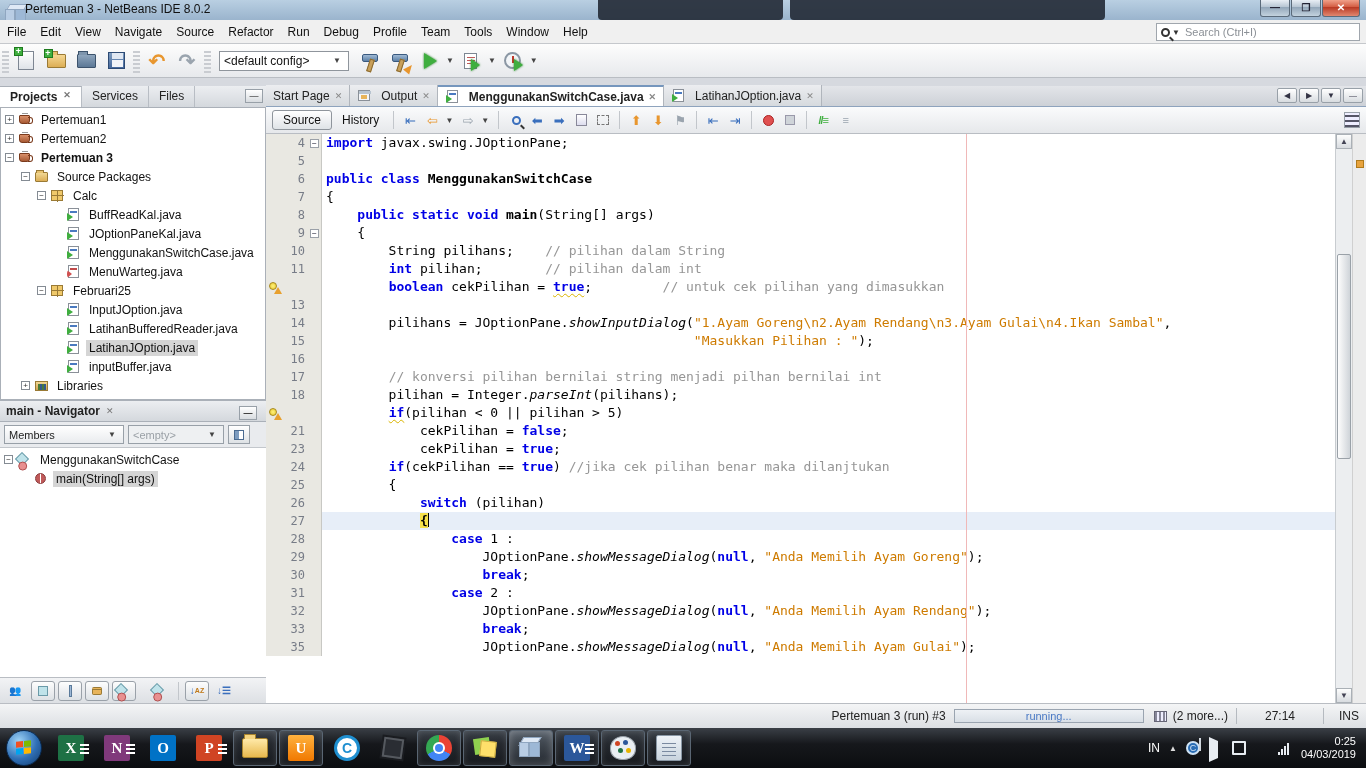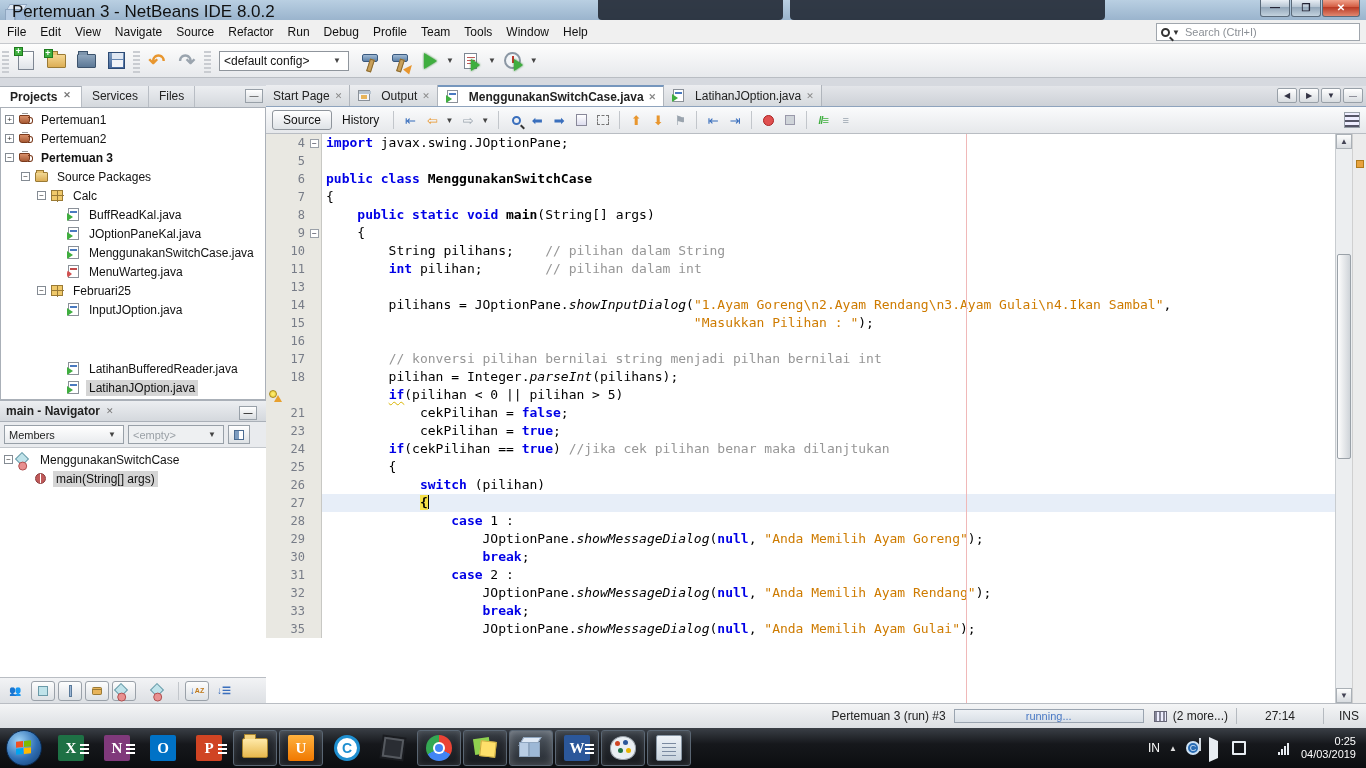--- a/index.html
+++ b/index.html
@@ -3,21 +3,21 @@
 <meta charset="utf-8">
 <style>
   * { margin:0; padding:0; box-sizing:border-box; }
   html,body { width:1366px; height:768px; overflow:hidden; font-family:"Liberation Sans",sans-serif; }
   .screen { position:relative; width:1366px; height:768px; background:#d6d9df; }
 
   
   .titlebar { position:absolute; top:0; left:0; width:1366px; height:20px;
     background:linear-gradient(#b9cfe2,#9ab4cd); overflow:hidden; }
   .tb-shadow { position:absolute; top:0; height:20px; background:#252c38; border-radius:0 0 4px 4px; opacity:.92; }
-  .titlebar .title { position:absolute; left:12px; top:2px; font-size:17px; color:#111; white-space:nowrap; }
+  .titlebar .title { position:absolute; left:25px; top:2px; font-size:12px; color:#111; white-space:nowrap; }
   .nb-cube { position:absolute; left:5px; top:3px; width:14px; height:14px; }
   .winbtn { position:absolute; top:0; height:17px; border:1px solid #5a6a7a; border-top:none;
     border-radius:0 0 3px 3px; background:linear-gradient(#e8eef5,#b5c4d2 45%,#93a7ba 46%,#c3d2de); }
   .winbtn.close { background:linear-gradient(#f0a089,#d25a40 45%,#b93a24 46%,#e1876f); }
   .winbtn span { display:block; text-align:center; font-size:10px; line-height:15px; color:#223; font-weight:bold; }
   .winbtn.close span { color:#fff; }
 
   
   .menubar { position:absolute; top:20px; left:0; width:1366px; height:24px; background:#f0f0f0;
     border-bottom:1px solid #c5c8cc; display:flex; align-items:center; }
@@ -422,21 +422,21 @@
             </span>
             <span class="lbl">Februari25</span>
           </div>
           <div class="trow" style="padding-left: 52px;">
             <span class="exp-spacer"></span>
             <span class="ticon">
               <i class="i-java"></i>
             </span>
             <span class="lbl">InputJOption.java</span>
           </div>
-          <div class="trow" style="padding-left: 52px; margin-top: 40px;">
+          <div class="trow" style="padding-left: 52px;">
             <span class="exp-spacer"></span>
             <span class="ticon">
               <i class="i-java"></i>
             </span>
             <span class="lbl">LatihanBufferedReader.java</span>
           </div>
           <div class="trow selected" style="padding-left: 52px;">
             <span class="exp-spacer"></span>
             <span class="ticon">
               <i class="i-java"></i>
@@ -646,20 +646,31 @@
               <span class="g-glyph"></span>
               <span class="g-num">10</span>
               <span class="g-fold"></span>
               <span class="c-text"><span>        String pilihans;    </span><span class="tk-c">// pilihan dalam String</span></span>
             </div>
             <div class="code-line">
               <span class="g-glyph"></span>
               <span class="g-num">11</span>
               <span class="g-fold"></span>
               <span class="c-text"><span>        </span><span class="tk-k">int</span><span> pilihan;        </span><span class="tk-c">// pilihan dalam int</span></span>
+            </div>
+            <div class="code-line">
+              <span class="g-glyph">
+                <span class="warnbulb">
+                  <i class="bulb"></i>
+                  <i class="tri"></i>
+                </span>
+              </span>
+              <span class="g-num"></span>
+              <span class="g-fold"></span>
+              <span class="c-text"><span>        </span><span class="tk-k">boolean</span><span> cekPilihan = </span><span class="tk-w">true</span><span>;         </span><span class="tk-c">// untuk cek pilihan yang dimasukkan</span></span>
             </div>
             <div class="code-line">
               <span class="g-glyph"></span>
               <span class="g-num">13</span>
               <span class="g-fold"></span>
               <span class="c-text"></span>
             </div>
             <div class="code-line">
               <span class="g-glyph"></span>
               <span class="g-num">14</span>

